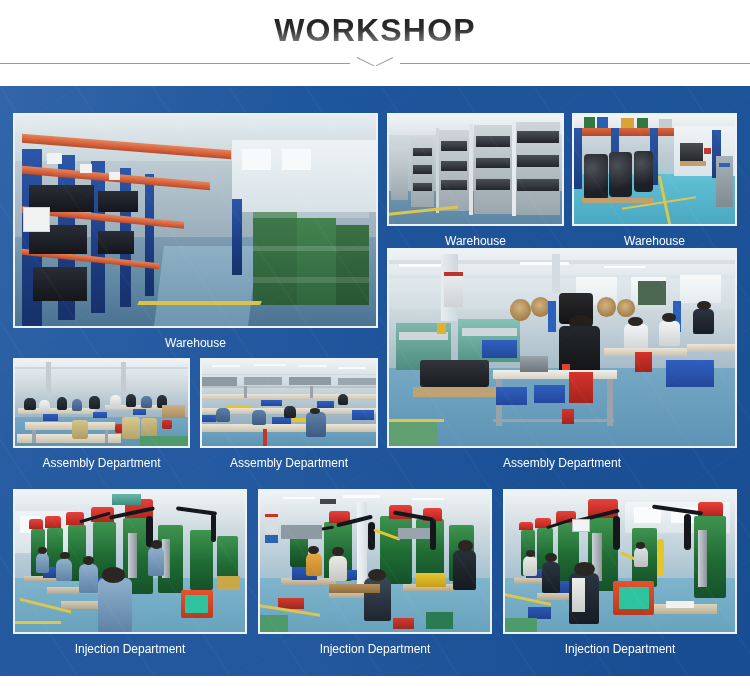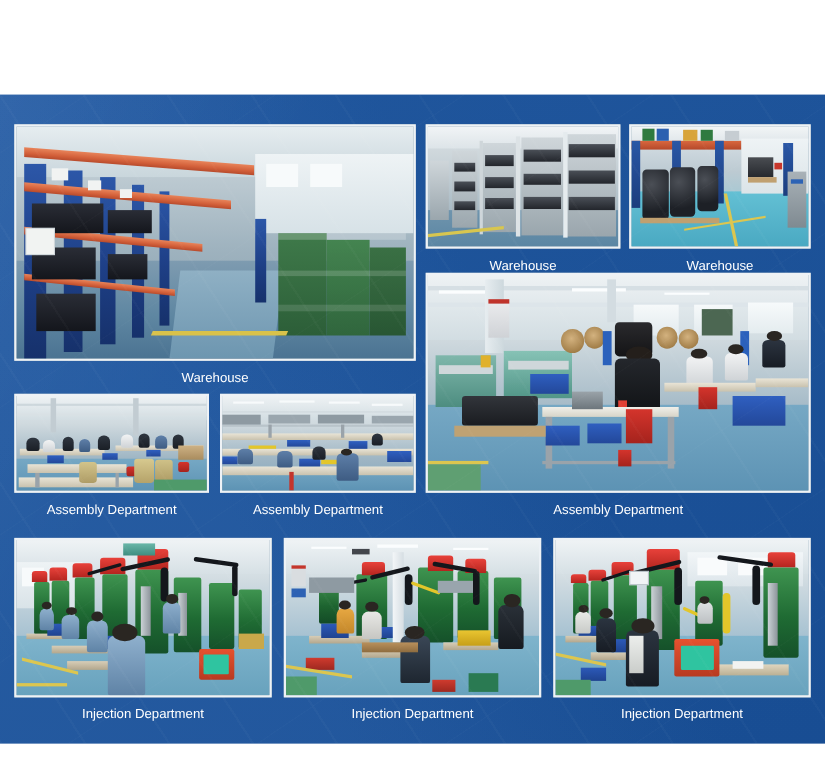--- a/index.html
+++ b/index.html
@@ -151,20 +151,28 @@
   .phi .person { background: linear-gradient(180deg,#8fb0cd 0%,#5f83a6 100%); border-radius: 6px 6px 2px 2px; }
   .phi .person.d { background: linear-gradient(180deg,#2b3440 0%,#171c24 100%); }
   .phi .head { background:#2a2622; border-radius:50%; }
   .phi .yellowhose { background:#e3c62a; border-radius:999px; }
 </style>
 </head>
 <body>
 
 <div class="page">
 
+  <div class="header">
+    <div class="title">WORKSHOP</div>
+    <div class="divider-wrap">
+      <div class="rule left"></div>
+      <div class="chevron"></div>
+      <div class="rule right"></div>
+    </div>
+  </div>
 
   <div class="board">
 
     <div class="cell" style="left:13px; top:27px; width:365px;">
       <div class="photo ph1" style="height:215px;">
         <div class="scene">
           <div class="lay ceil"></div>
           <div class="lay floor"></div>
 
           <div class="lay" style="left:60%; top:12%; width:40%; height:34%; background:linear-gradient(180deg,#eef3f5 0%,#d7e2e7 100%);"></div>

